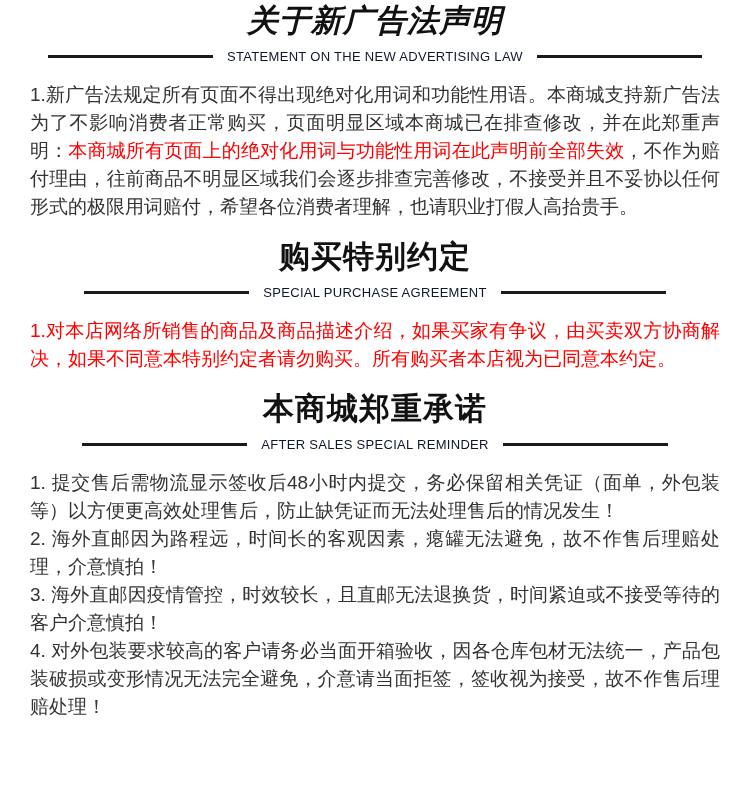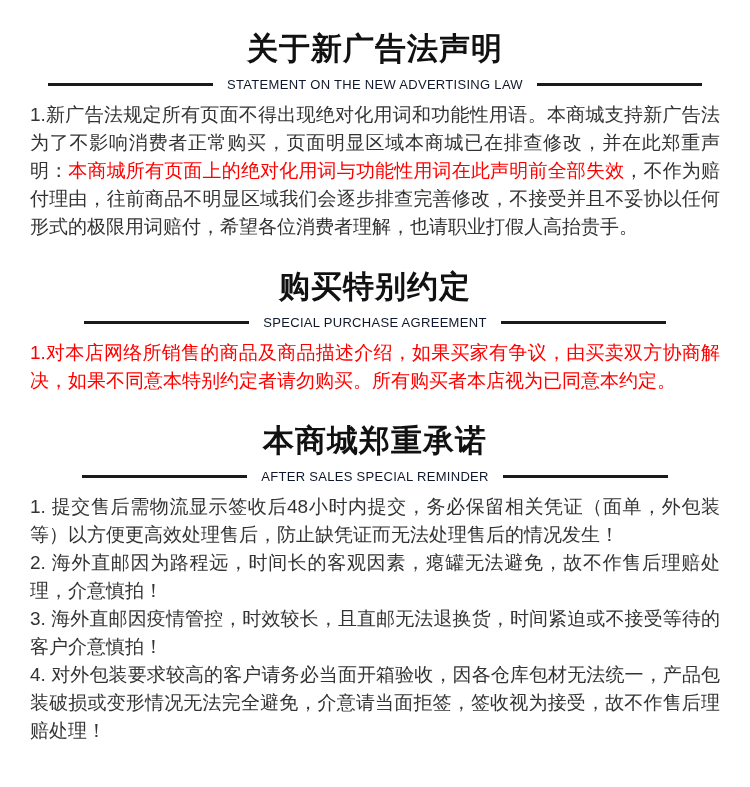--- a/index.html
+++ b/index.html
@@ -18,43 +18,43 @@
     padding: 0 30px;
   }
   .sec-title {
     text-align: center;
     font-size: 31px;
     line-height: 38px;
     font-weight: 700;
     color: #111111;
     letter-spacing: 1px;
   }
-  .sec-first .sec-title { padding-top: 30px; }
-  .sec-title.spaced { margin-top: 27px; }
+  .sec-first .sec-title { padding-top: 2px; font-style: italic; }
+  .sec-title.spaced { margin-top: 17px; }
   .sec-subtitle {
     display: flex;
     align-items: center;
     justify-content: center;
     gap: 14px;
     margin-top: 7px;
     height: 18px;
   }
   .rule {
     width: 165px;
     height: 3px;
     background: #1a1a1a;
     flex: 0 0 auto;
   }
   .sub-text {
     font-size: 13px;
     color: #0f172a;
     letter-spacing: 0.3px;
     white-space: nowrap;
   }
-  .body-block { margin-top: 8px; }
+  .body-block { margin-top: 16px; }
   .body-text {
     font-size: 19px;
     line-height: 28px;
     color: #333333;
     text-align: justify;
     word-break: break-all;
   }
   .red { color: #ff0000; }
   p.red-para { color: #ff0000; }
 </style>

